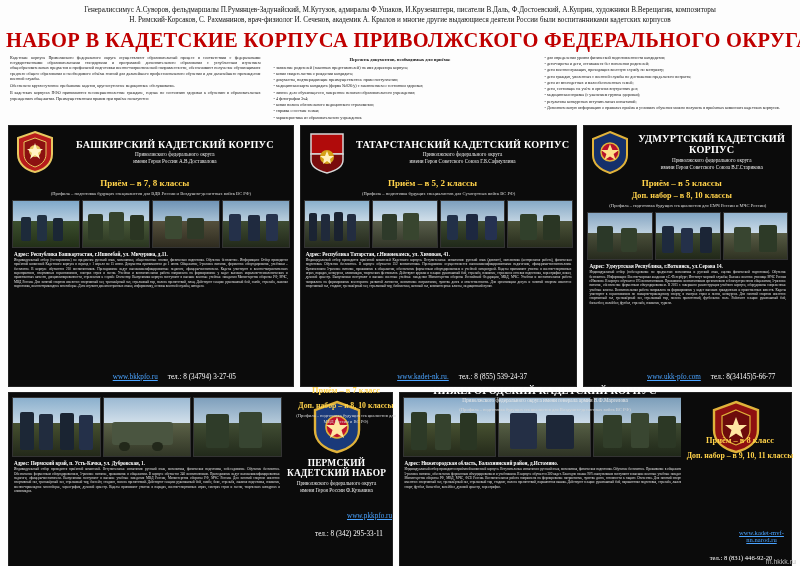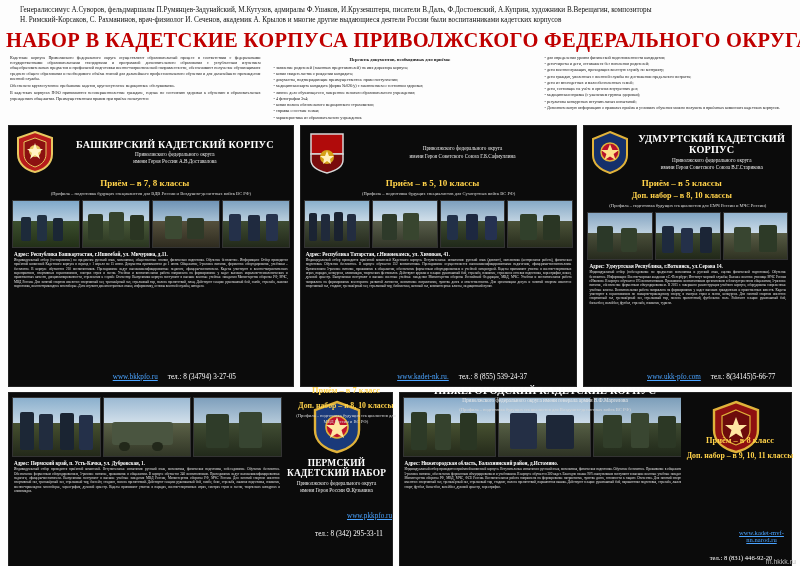--- a/index.html
+++ b/index.html
@@ -13,20 +13,21 @@
   }
   .page{
     position:relative;
     width:800px;height:566px;
     box-sizing:border-box;
     padding:4px 6px 0 6px;
     background:#fdfdfd;
   }
   
   .topnames{
+    text-align:center;
     font-size:7.2px;
     line-height:1.45;
     color:#111;
     padding:1px 14px 2px 14px;
   }
   .maintitle{
     text-align:center;
     font-family:"Liberation Serif", serif;
     font-weight:bold;
     font-size:20.5px;
@@ -264,25 +265,26 @@
       <div class="chead">
         <div class="emblem">
           <svg width="40" height="44" viewBox="0 0 40 44">
             <rect x="4" y="4" width="32" height="20" fill="#b00b0b" stroke="#d8d8d8" stroke-width="1.5"></rect>
             <path d="M4 24 H36 V30 C36 37 28 41 20 43 C12 41 4 37 4 30 Z" fill="#7a0c0c" stroke="#d8d8d8" stroke-width="1.5"></path>
             <circle cx="20" cy="27" r="7" fill="#d4a017"></circle>
             <path d="M20 21 L22 26 L27 26 L23 29 L24 34 L20 31 L16 34 L17 29 L13 26 L18 26 Z" fill="#fff0bd"></path>
           </svg>
         </div>
         <div class="htext">
+          <div class="cname">ТАТАРСТАНСКИЙ КАДЕТСКИЙ КОРПУС</div>
           <div class="csub">Приволжского федерального округа</div>
           <div class="csub">имени Героя Советского Союза Г.Б.Сафиуллина</div>
         </div>
       </div>
-      <div class="admit">Приём  – в 5, 10 классы</div>
+      <div class="admit">Приём  – в 5, 2 классы</div>
       <div class="profile">(Профиль – подготовка будущих специалистов для Сухопутных войск ВС РФ)</div>
       <div class="photos">
         <div class="ph">
           <div class="sky" style="background:linear-gradient(#8ab0cc,#c9dae6)"></div>
           <div class="ground" style="background:linear-gradient(#444c3a,#252b1d)"></div>
           <div class="fig" style="left:6%;bottom:12%;width:14%;height:62%;background:#1b2433"></div>
           <div class="fig" style="left:26%;bottom:12%;width:14%;height:60%;background:#202a3b"></div>
           <div class="fig" style="left:46%;bottom:12%;width:14%;height:64%;background:#1a2230"></div>
           <div class="fig" style="left:66%;bottom:12%;width:14%;height:58%;background:#232d40"></div>
         </div>
@@ -458,21 +460,21 @@
     <div class="sb-admit">Приём – в 7 класс</div>
     <div class="sb-admit" style="font-size:7.8px;">Доп. набор – в 8, 10 классы</div>
     <div class="profile" style="color:#d5d5d5;">(Профиль – подготовка будущих специалистов для МВД России и ВС РФ)</div>
   </div>
   <div style="position:absolute;left:290px;top:504px;width:112px;text-align:center;">
     <div class="site">www.pkkpfo.ru</div>
     <div class="tel">тел.: 8 (342) 295-33-11</div>
   </div>
 
   <div style="position:absolute;left:400px;top:385px;width:290px;text-align:center;">
-    <div class="cname" style="font-size:10.4px;">НИЖЕГОРОДСКИЙ КАДЕТСКИЕ КОРПУС</div>
+    <div class="cname" style="font-size:10.4px;">НИЖЕГОРОДСКИЙ КАДЕТСКИЙ КОРПУС</div>
     <div class="csub">Приволжского федерального округа имени генерала армии В.Ф.Маргелова</div>
     <div class="profile" style="color:#d5d5d5;margin-top:3px;">(Профиль – подготовка будущих специалистов для Воздушно-десантных войск ВС РФ)</div>
   </div>
   <div style="position:absolute;left:686px;top:432px;width:108px;text-align:center;">
     <div class="sb-admit">Приём  – в 8 класс</div>
     <div class="sb-admit" style="font-size:7.8px;">Доп. набор – в 9, 10, 11 классы</div>
   </div>
   <div style="position:absolute;left:680px;top:528px;width:116px;text-align:center;">
     <div class="site" style="font-size:6.6px;">www.kadet-mvf-nn.narod.ru</div>
     <div class="tel" style="font-size:6.6px;">тел.: 8 (831) 446-92-20</div>

